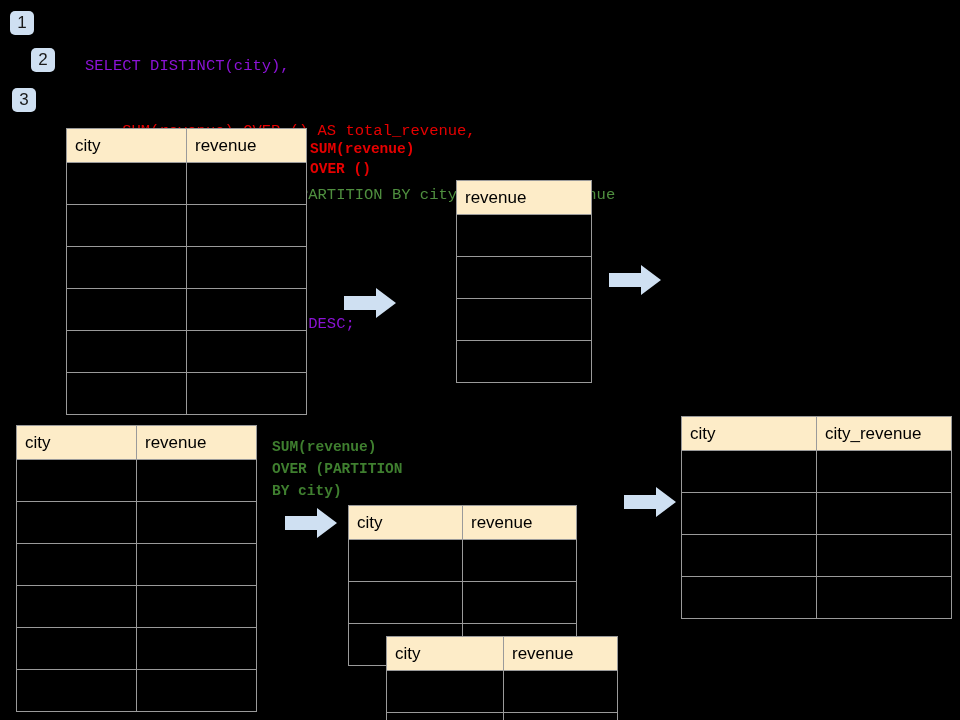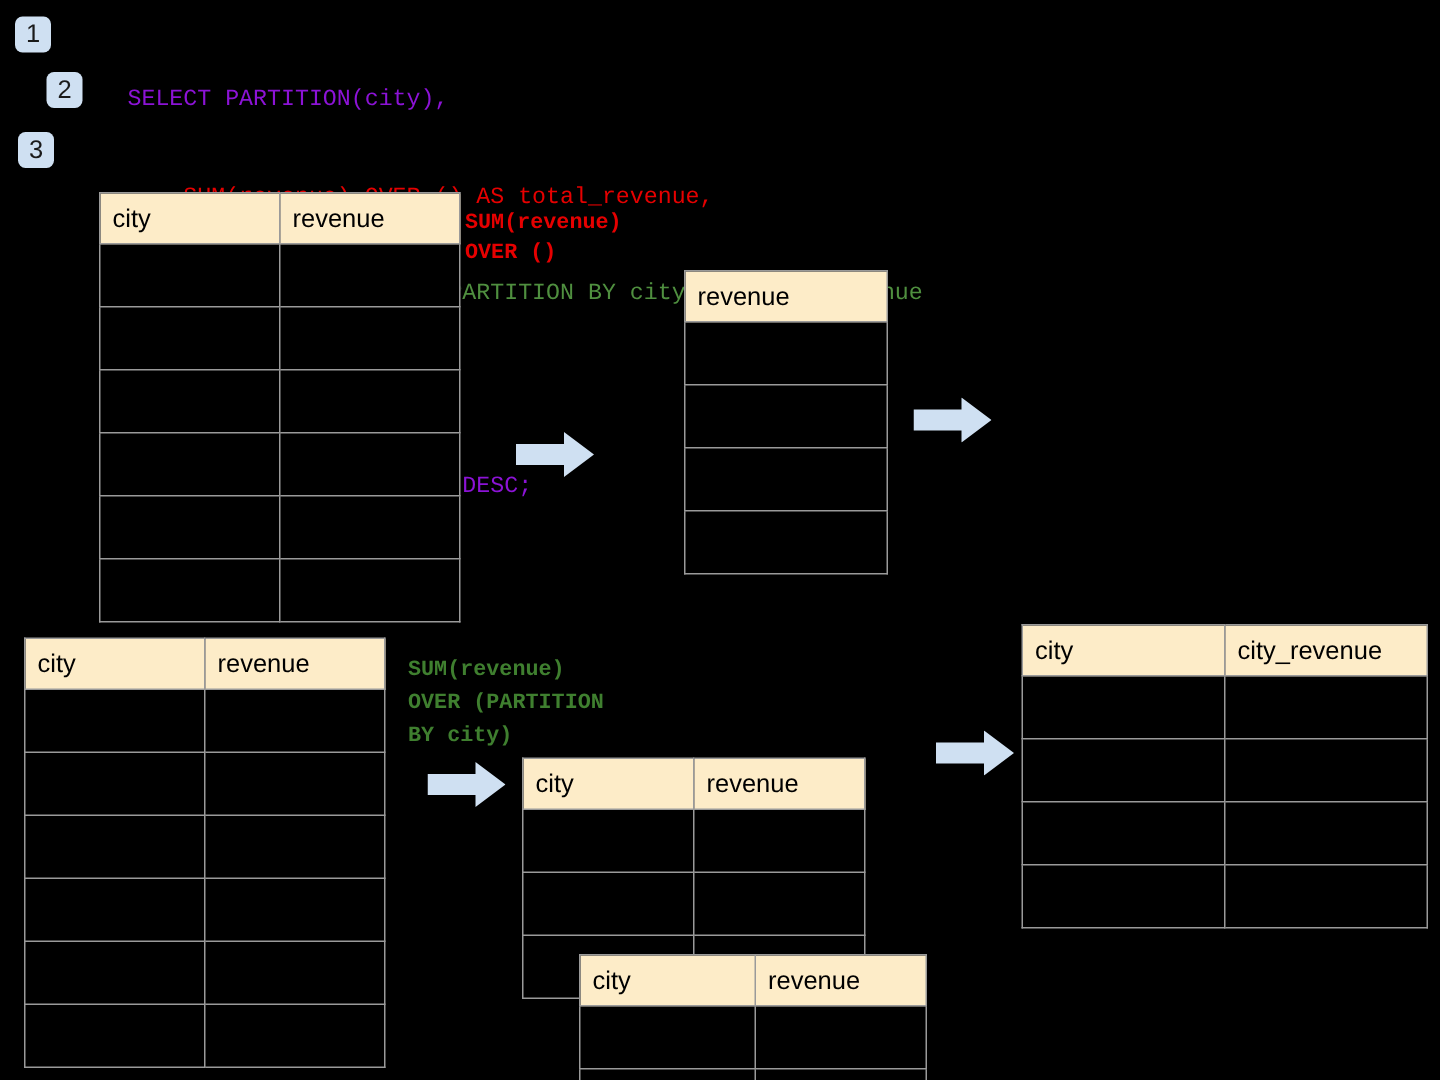--- a/index.html
+++ b/index.html
@@ -101,21 +101,21 @@
 </head>
 <body>
 
 <div id="stage">
 
   <div class="badge" style="left:10px;  top:11px;">1</div>
   <div class="badge" style="left:31px;  top:48px;">2</div>
   <div class="badge" style="left:12px;  top:88px;">3</div>
 
   <div class="code" style="left:85px; top:13px;">
-    <span class="ln c-purple">SELECT PARTITION(city),</span>
+    <span class="ln c-purple">SELECT DISTINCT(city),</span>
     <span class="ln c-red">    SUM(revenue) OVER () AS total_revenue,</span>
     <span class="ln c-green">    SUM(revenue) OVER (PARTITION BY city) as city_revenue</span>
     <span class="ln c-purple">  FROM rides</span>
     <span class="ln c-purple">  ORDER by city_revenue DESC;</span>
   </div>
 
 
   <div class="note note-red" style="left:310px; top:139px;">SUM(revenue)
 OVER ()</div>
 

